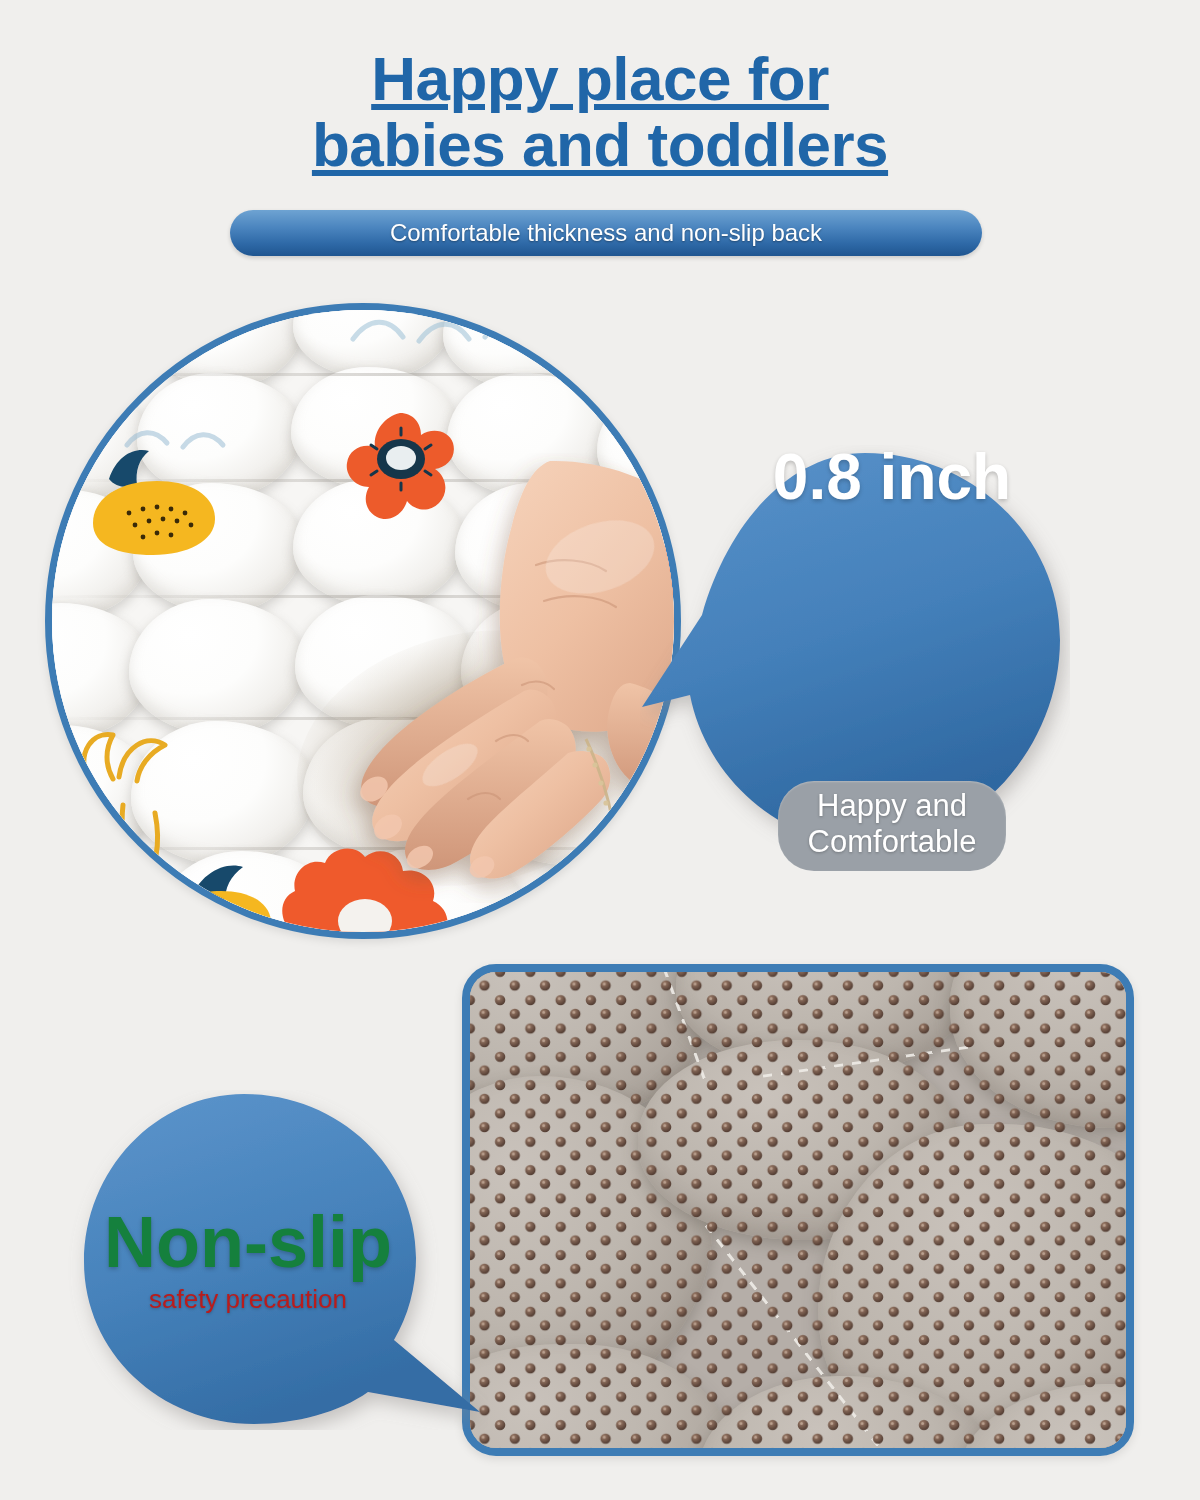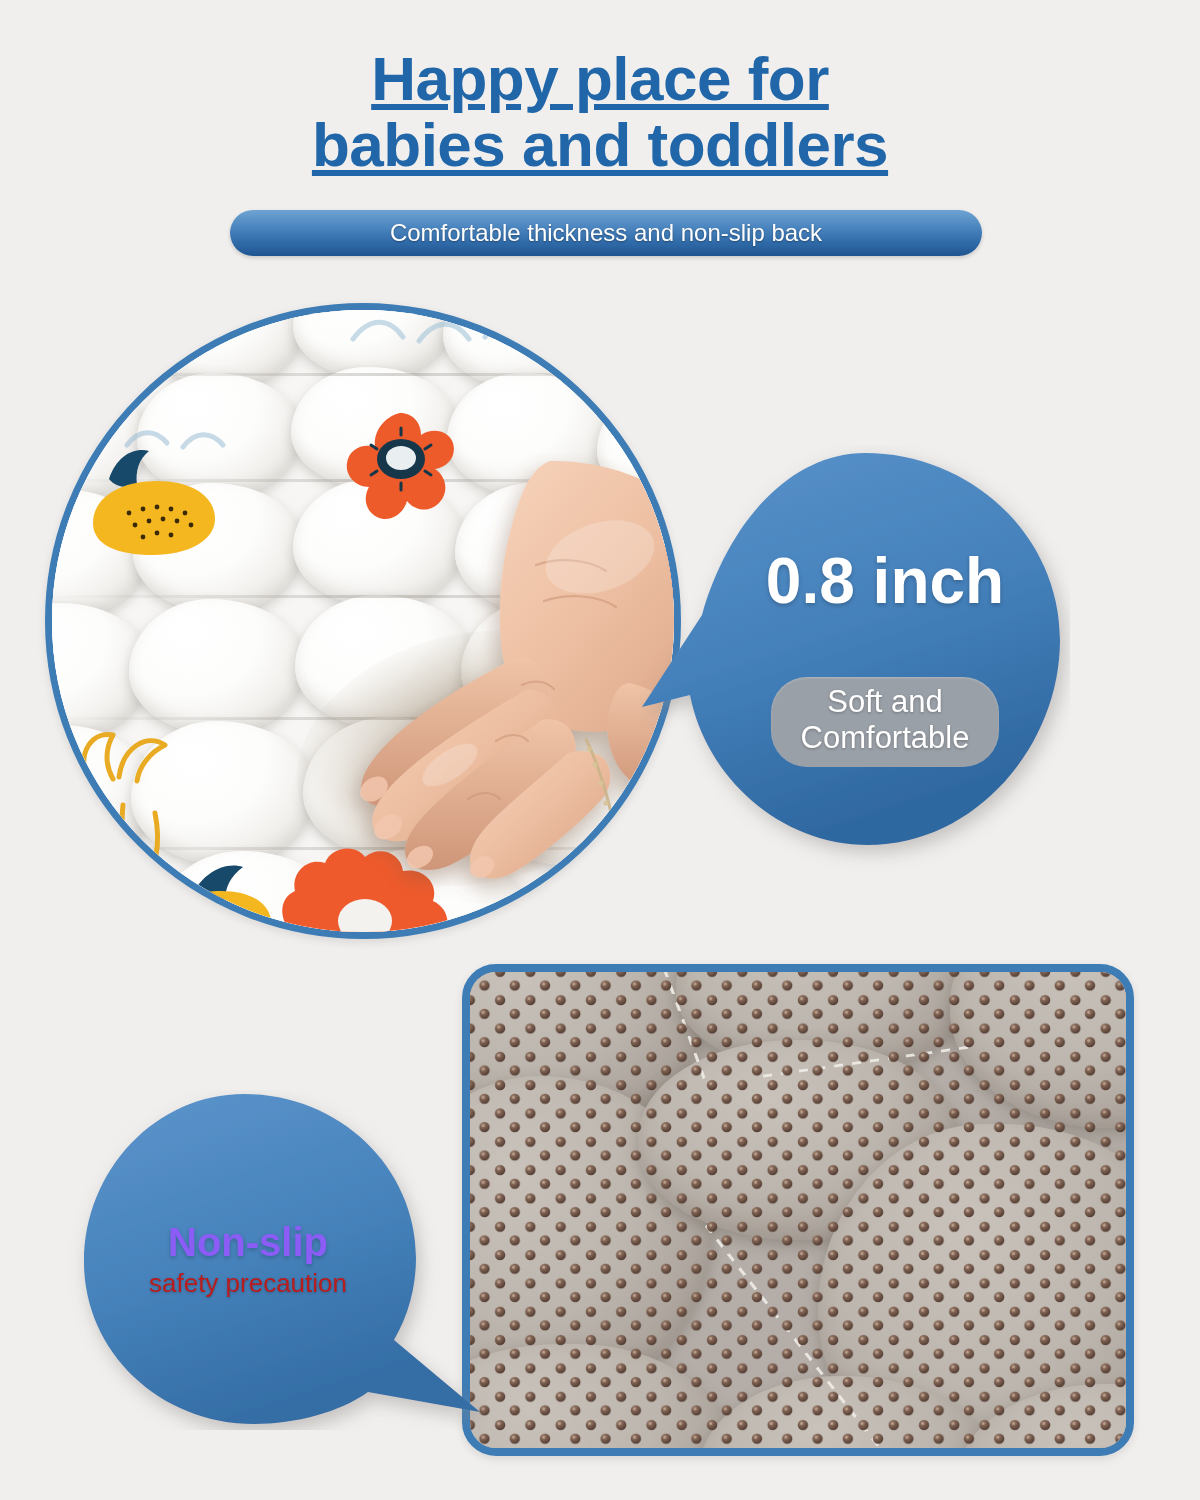--- a/index.html
+++ b/index.html
@@ -62,22 +62,22 @@
   .flower-or svg, .lemon svg, .leaf svg, .outline svg, .teal svg { display:block; }
 
   
   .hand{ position:absolute; left:255px; top:150px; width:430px; height:450px; }
   .hand svg{ display:block; }
 
   
   .bubble-inch{ position:absolute; left:640px; top:445px; width:430px; height:430px; }
   .bubble-inch svg{ position:absolute; inset:0; }
   .bubble-inch .content{
-    position:absolute; left:9px; top:0; width:430px; height:430px;
-    display:flex; flex-direction:column; align-items:center; justify-content:center;
+    position:absolute; left:16px; top:0; width:430px; height:430px;
+    display:flex; flex-direction:column; align-items:center; justify-content:space-between;
     padding-left:42px; padding-bottom:4px;gap:48px;
   }
   .inch-big{
     color:#ffffff; font-size:64px; font-weight:bold; line-height:1;
     text-shadow:0 2px 4px rgba(0,0,0,.22); white-space:nowrap;
   }
   .inch-pill{
     margin-top:16px; background:#9aa0a7; border-radius:36px;
     padding:7px 30px 11px; text-align:center;
     box-shadow:inset 0 1px 2px rgba(255,255,255,.25);
@@ -108,21 +108,21 @@
   .dots{ position:absolute; inset:0; }
 
   
   .bubble-slip{ position:absolute; left:68px; top:1090px; width:420px; height:340px; }
   .bubble-slip svg{ position:absolute; inset:0; }
   .bubble-slip .content{
     position:absolute; left:0; top:0; width:360px; height:340px;
     display:flex; flex-direction:column; align-items:center; justify-content:center;
   }
   .slip-big{
-    color:#8b5cf6; font-size:40px; font-weight:bold; line-height:1;
+    color:#15803d; font-size:72px; font-weight:bold; line-height:1;
     text-shadow:0 2px 4px rgba(0,0,0,.22); white-space:nowrap;
   }
   .slip-sub{
     margin-top:6px; color:#b91c1c; font-size:26px; font-weight:400;
     text-shadow:0 1px 3px rgba(0,0,0,.26); white-space:nowrap;
   }
 </style>
 </head>
 <body>
 
@@ -400,21 +400,21 @@
                  C330 8 420 90 420 195
                  C420 300 336 400 228 400
                  C140 400 66 332 50 250
                  L2 262 L62 170
                  C88 78 150 8 225 8Z" fill="url(#bubGrad1)"></path>
       </g>
     </svg>
     <div class="content">
       <div class="inch-big">0.8 inch</div>
       <div class="inch-pill">
-        <div class="inch-pill-text">Soft and
+        <div class="inch-pill-text">Happy and
 Comfortable</div>
       </div>
     </div>
   </div>
 
   <div class="photo-rect">
     <div class="nonslip">
 
       <div class="ns-panel" style="left:-60px; top:-60px; width:300px; height:220px; border-radius:50% 46% 52% 48%/48% 52% 46% 54%;"></div>
       <div class="ns-panel" style="left:214px; top:-70px; width:300px; height:180px; border-radius:46% 54% 48% 52%/52% 48% 54% 46%;"></div>

